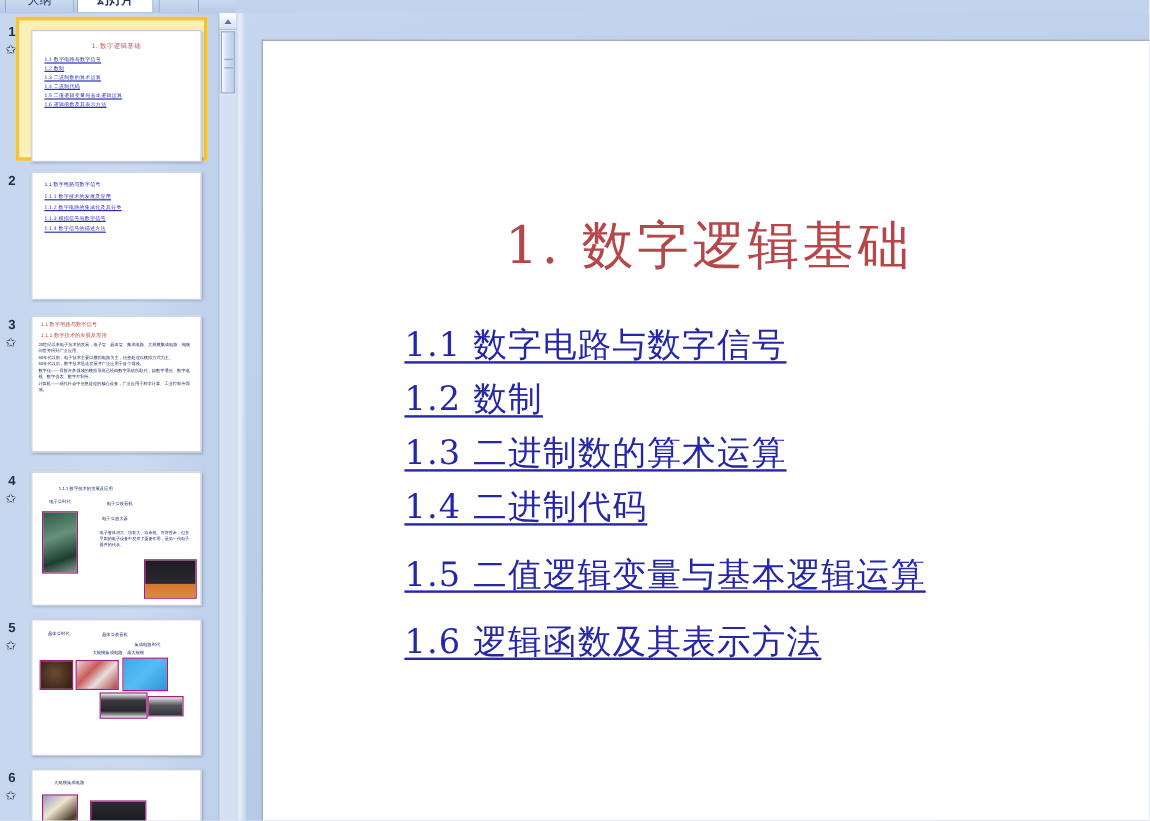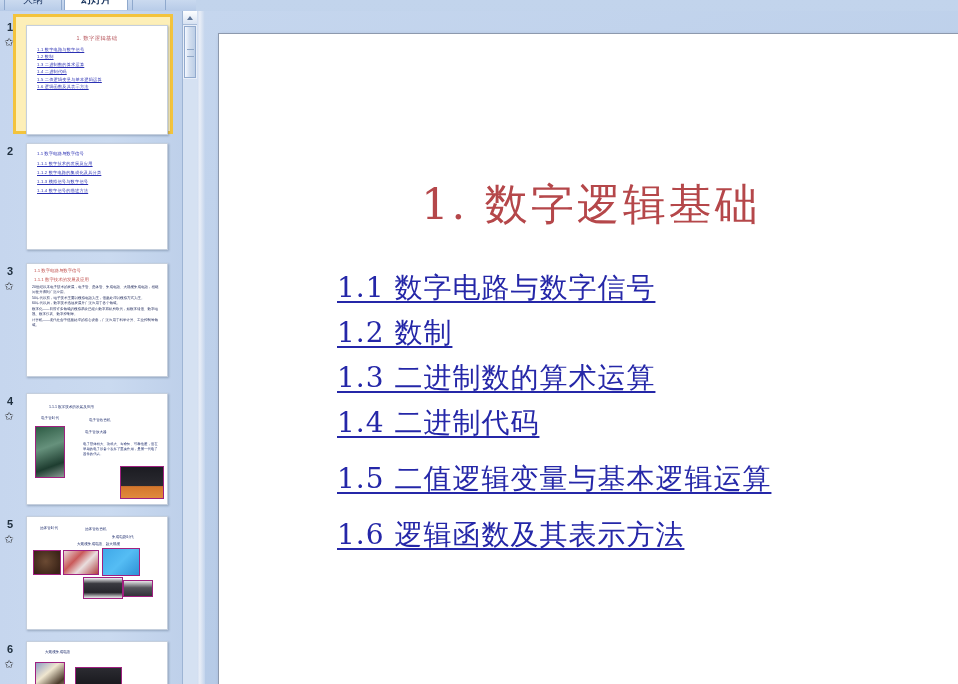--- a/index.html
+++ b/index.html
@@ -16,21 +16,20 @@
     overflow: hidden;
   }
 
   
   .tabstrip {
     position: absolute; left: 0; top: 0;
     width: 196px; height: 11px;
     background: linear-gradient(180deg,#c9d9ef 0%, #b6cae7 100%);
     overflow: hidden;
     border-bottom: 1px solid #93aed2;
-    font-family: Liberation Mono, monospace;
   }
   .tab {
     position: absolute; top: -10px;
     height: 20px;
     line-height: 20px;
     font-size: 10px;
     color: #1f3864;
     text-align: center;
     border: 1px solid #8fa9cd;
     border-bottom: none;

